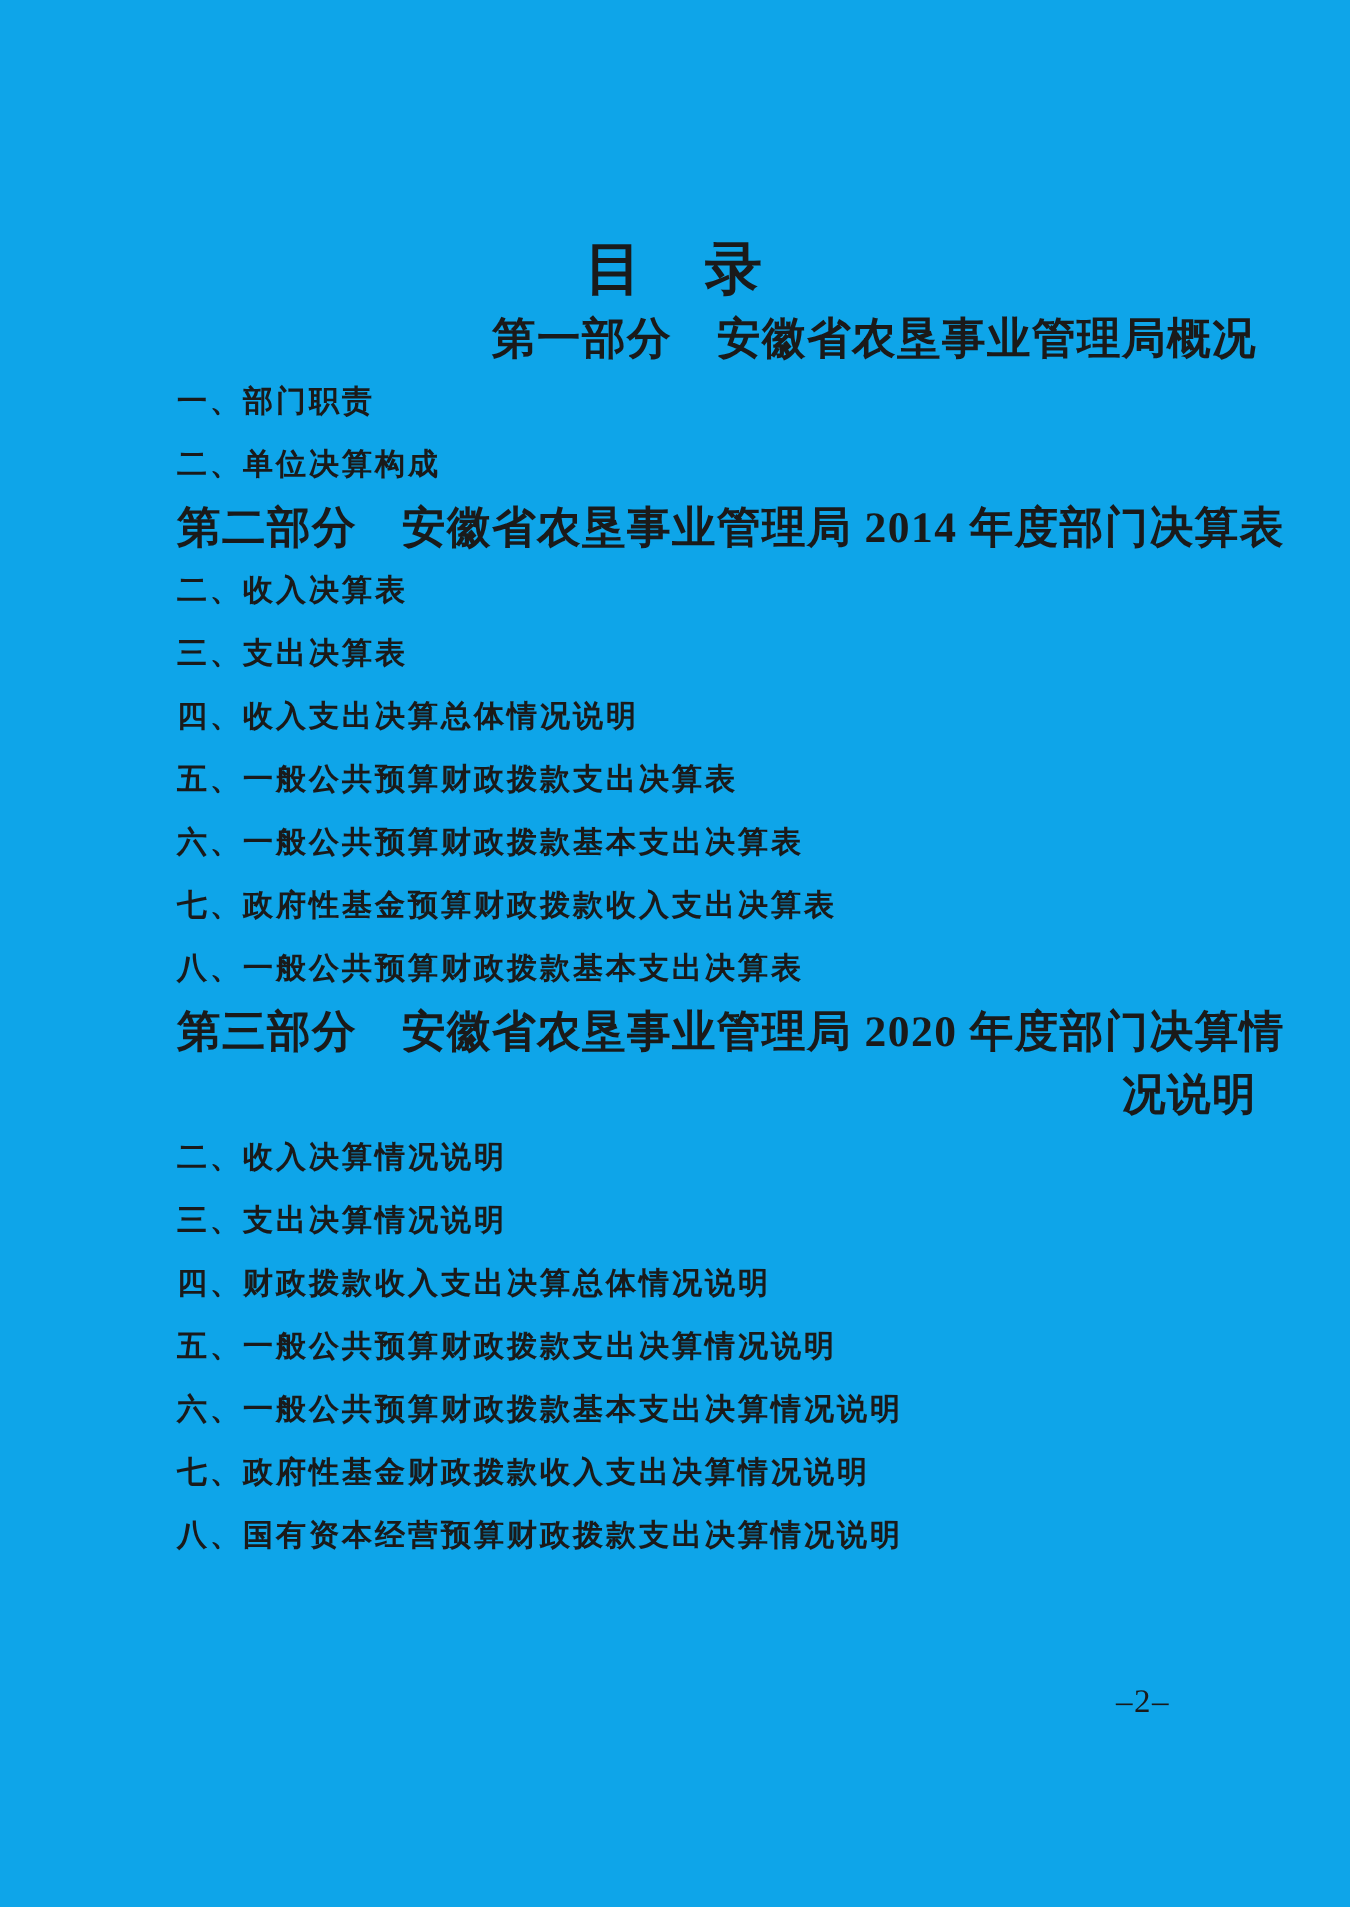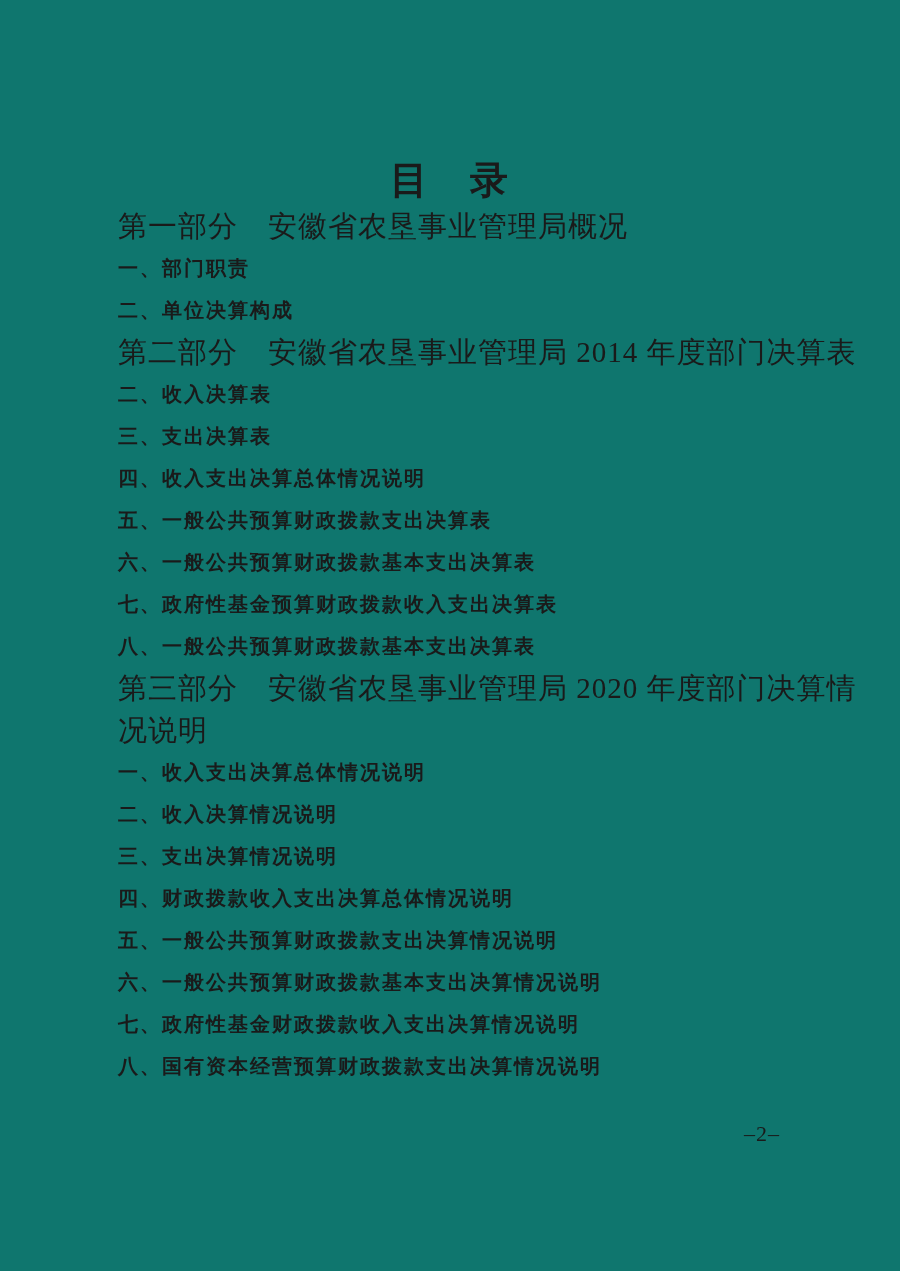--- a/index.html
+++ b/index.html
@@ -4,21 +4,21 @@
 <style>
   html, body {
     margin: 0;
     padding: 0;
     background: #ffffff;
   }
   .page {
     position: relative;
     width: 900px;
     height: 1271px;
-    background: #0f766e;
+    background: #0ea5e9;
     color: #1a1a1a;
     font-family: "Liberation Serif", serif;
     overflow: hidden;
   }
   .doc-title {
     position: absolute;
     top: 158px;
     left: 0;
     width: 100%;
     text-align: center;
@@ -34,22 +34,23 @@
     left: 118px;
     width: 720px;
   }
   .line {
     height: 42px;
     line-height: 42px;
     white-space: nowrap;
   }
   .line.heading {
     font-size: 29px;
-    font-weight: normal;
+    font-weight: bold;
     letter-spacing: 1px;
+    text-align: right;
   }
   .line.item {
     font-size: 20px;
     font-weight: bold;
     letter-spacing: 2px;
   }
   .page-number {
     position: absolute;
     top: 1122px;
     right: 120px;
@@ -71,21 +72,20 @@
       <div class="line heading">第二部分　安徽省农垦事业管理局 2014 年度部门决算表</div>
       <div class="line item">二、收入决算表</div>
       <div class="line item">三、支出决算表</div>
       <div class="line item">四、收入支出决算总体情况说明</div>
       <div class="line item">五、一般公共预算财政拨款支出决算表</div>
       <div class="line item">六、一般公共预算财政拨款基本支出决算表</div>
       <div class="line item">七、政府性基金预算财政拨款收入支出决算表</div>
       <div class="line item">八、一般公共预算财政拨款基本支出决算表</div>
       <div class="line heading">第三部分　安徽省农垦事业管理局 2020 年度部门决算情</div>
       <div class="line heading">况说明</div>
-      <div class="line item">一、收入支出决算总体情况说明</div>
       <div class="line item">二、收入决算情况说明</div>
       <div class="line item">三、支出决算情况说明</div>
       <div class="line item">四、财政拨款收入支出决算总体情况说明</div>
       <div class="line item">五、一般公共预算财政拨款支出决算情况说明</div>
       <div class="line item">六、一般公共预算财政拨款基本支出决算情况说明</div>
       <div class="line item">七、政府性基金财政拨款收入支出决算情况说明</div>
       <div class="line item">八、国有资本经营预算财政拨款支出决算情况说明</div>
     </div>
 
   <div class="page-number">–2–</div>

